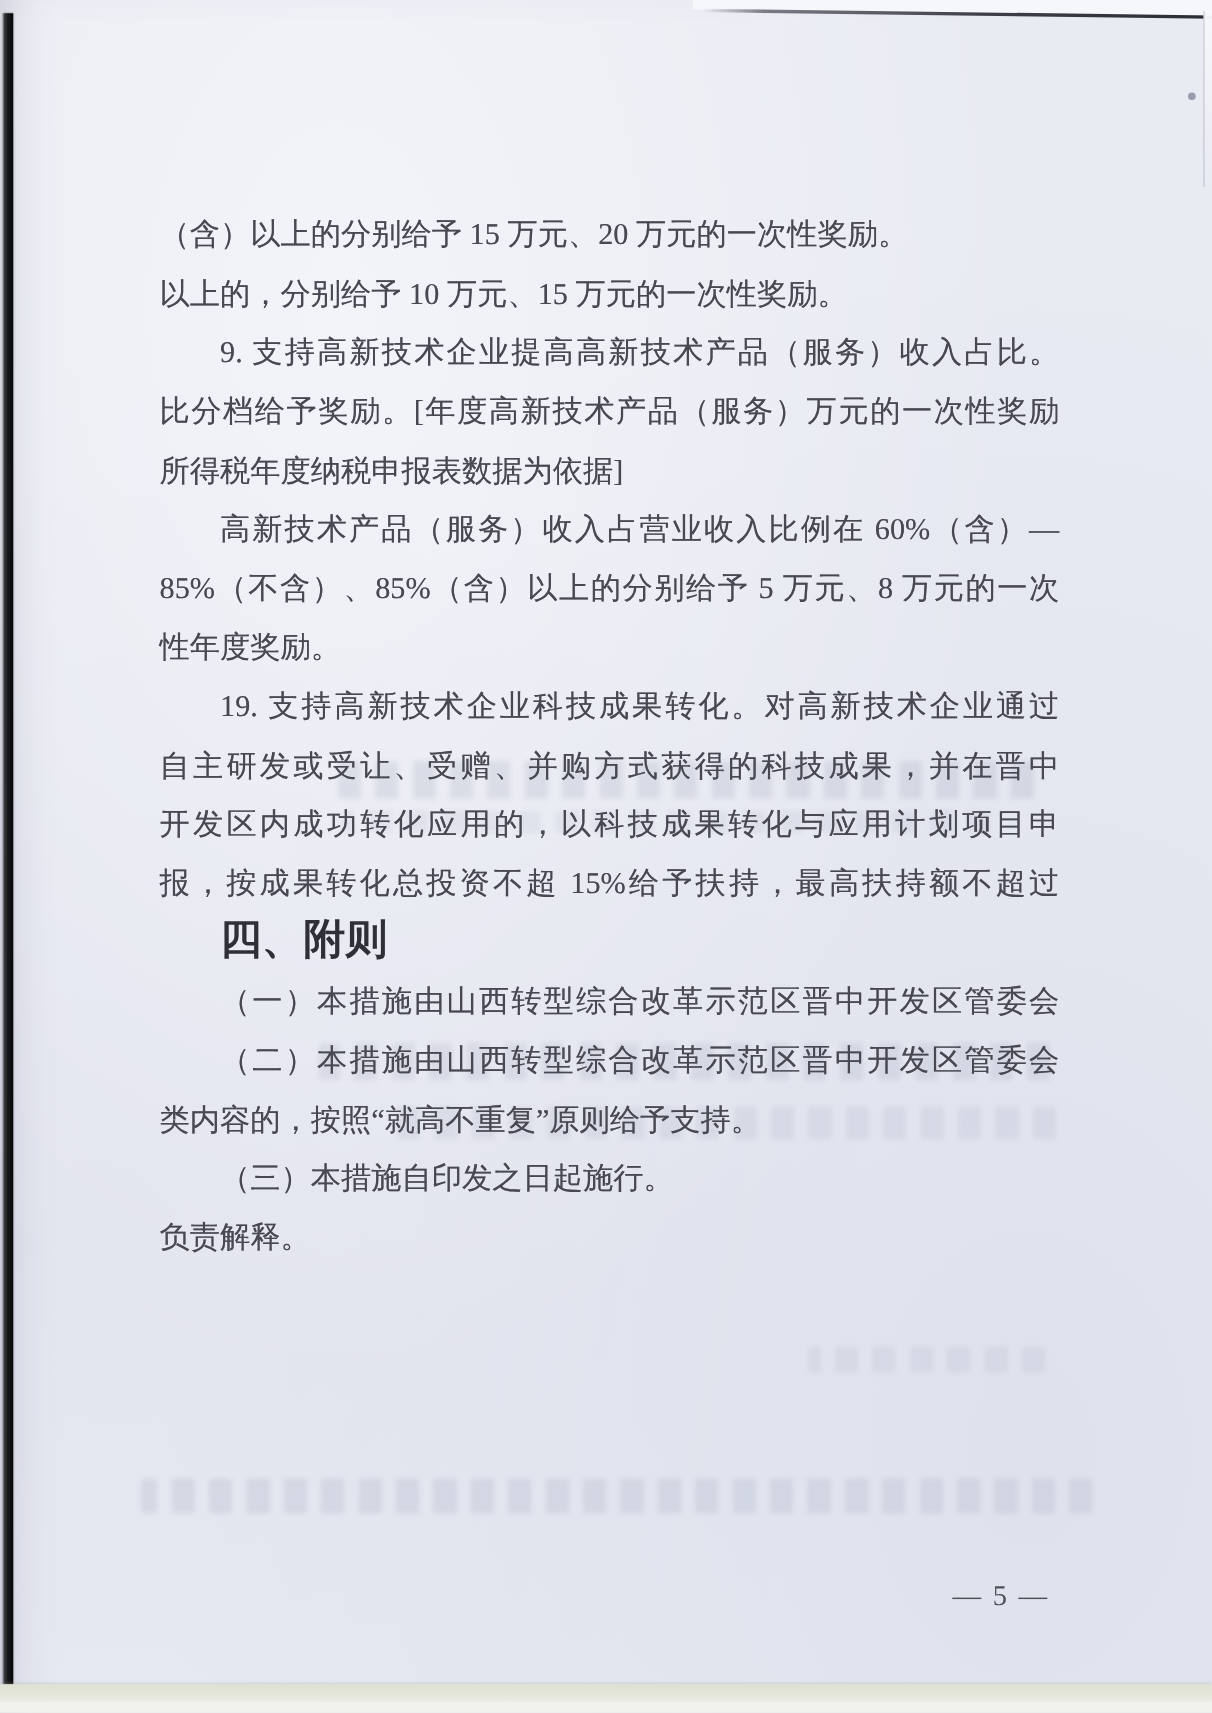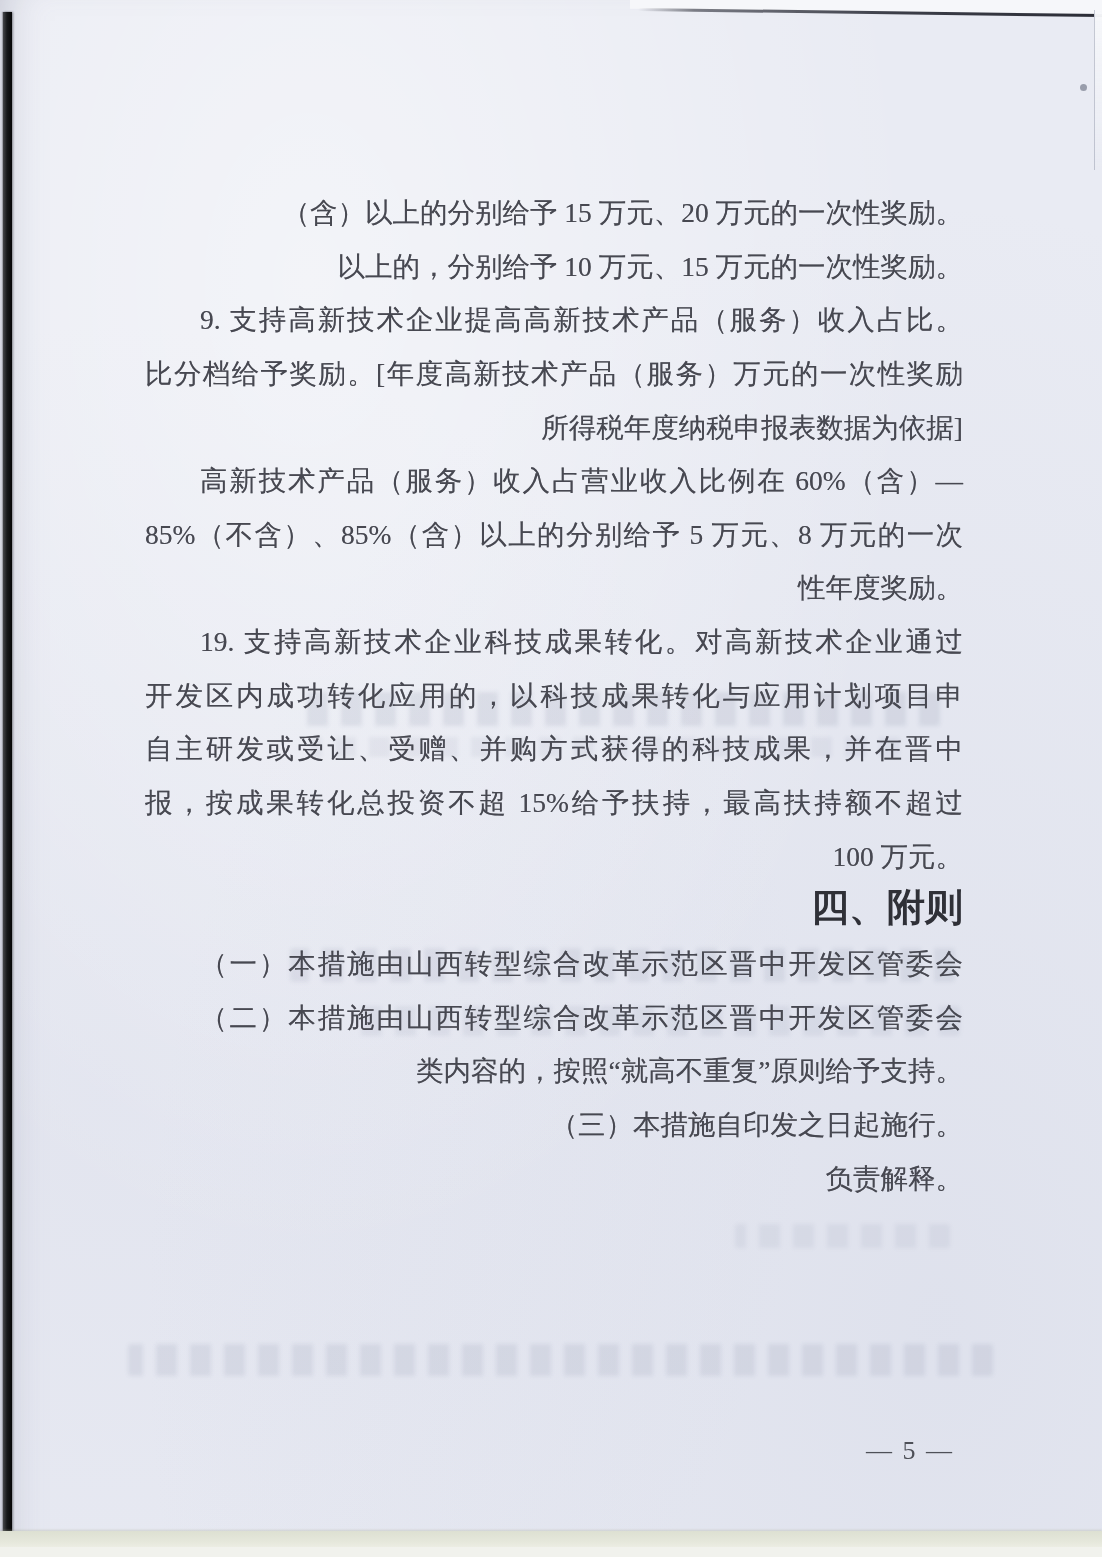--- a/index.html
+++ b/index.html
@@ -101,21 +101,21 @@
   .doc-body {
     position: absolute;
     left: 145px; top: 186px;
     width: 818px;
   }
   .doc-line {
     height: 53.65px;
     line-height: 53.65px;
     font-size: 27.5px;
     color: #474851;
-    text-align: right;
+    text-align: left;
     white-space: normal;
     overflow: visible;
     text-shadow: 0 0 0.6px rgba(71,72,81,0.55);
   }
   .doc-line.justify {
     text-align: justify;
     text-align-last: justify;
     text-justify: inter-character;
   }
   .doc-line.indent { padding-left: 55px; }
@@ -158,24 +158,23 @@
   <div class="doc-body">
       <div class="doc-line">（含）以上的分别给予 15 万元、20 万元的一次性奖励。</div>
       <div class="doc-line">以上的，分别给予 10 万元、15 万元的一次性奖励。</div>
       <div class="doc-line indent justify">9. 支持高新技术企业提高高新技术产品（服务）收入占比。</div>
       <div class="doc-line justify">比分档给予奖励。[年度高新技术产品（服务）万元的一次性奖励</div>
       <div class="doc-line">所得税年度纳税申报表数据为依据]</div>
       <div class="doc-line indent justify">高新技术产品（服务）收入占营业收入比例在 60%（含）—</div>
       <div class="doc-line justify">85%（不含）、85%（含）以上的分别给予 5 万元、8 万元的一次</div>
       <div class="doc-line">性年度奖励。</div>
       <div class="doc-line indent justify">19. 支持高新技术企业科技成果转化。对高新技术企业通过</div>
+      <div class="doc-line justify">自主研发或受让、受赠、并购方式获得的科技成果，并在晋中</div>
       <div class="doc-line justify">开发区内成功转化应用的，以科技成果转化与应用计划项目申</div>
-      <div class="doc-line justify">自主研发或受让、受赠、并购方式获得的科技成果，并在晋中</div>
       <div class="doc-line justify">报，按成果转化总投资不超 15%给予扶持，最高扶持额不超过</div>
-      <div class="doc-line">100 万元。</div>
       <div class="doc-line indent bold">四、附则</div>
       <div class="doc-line indent justify">（一）本措施由山西转型综合改革示范区晋中开发区管委会</div>
       <div class="doc-line indent justify">（二）本措施由山西转型综合改革示范区晋中开发区管委会</div>
       <div class="doc-line">类内容的，按照“就高不重复”原则给予支持。</div>
       <div class="doc-line indent">（三）本措施自印发之日起施行。</div>
       <div class="doc-line">负责解释。</div>
     </div>
 
   <div class="page-number">— 5 —</div>
 

